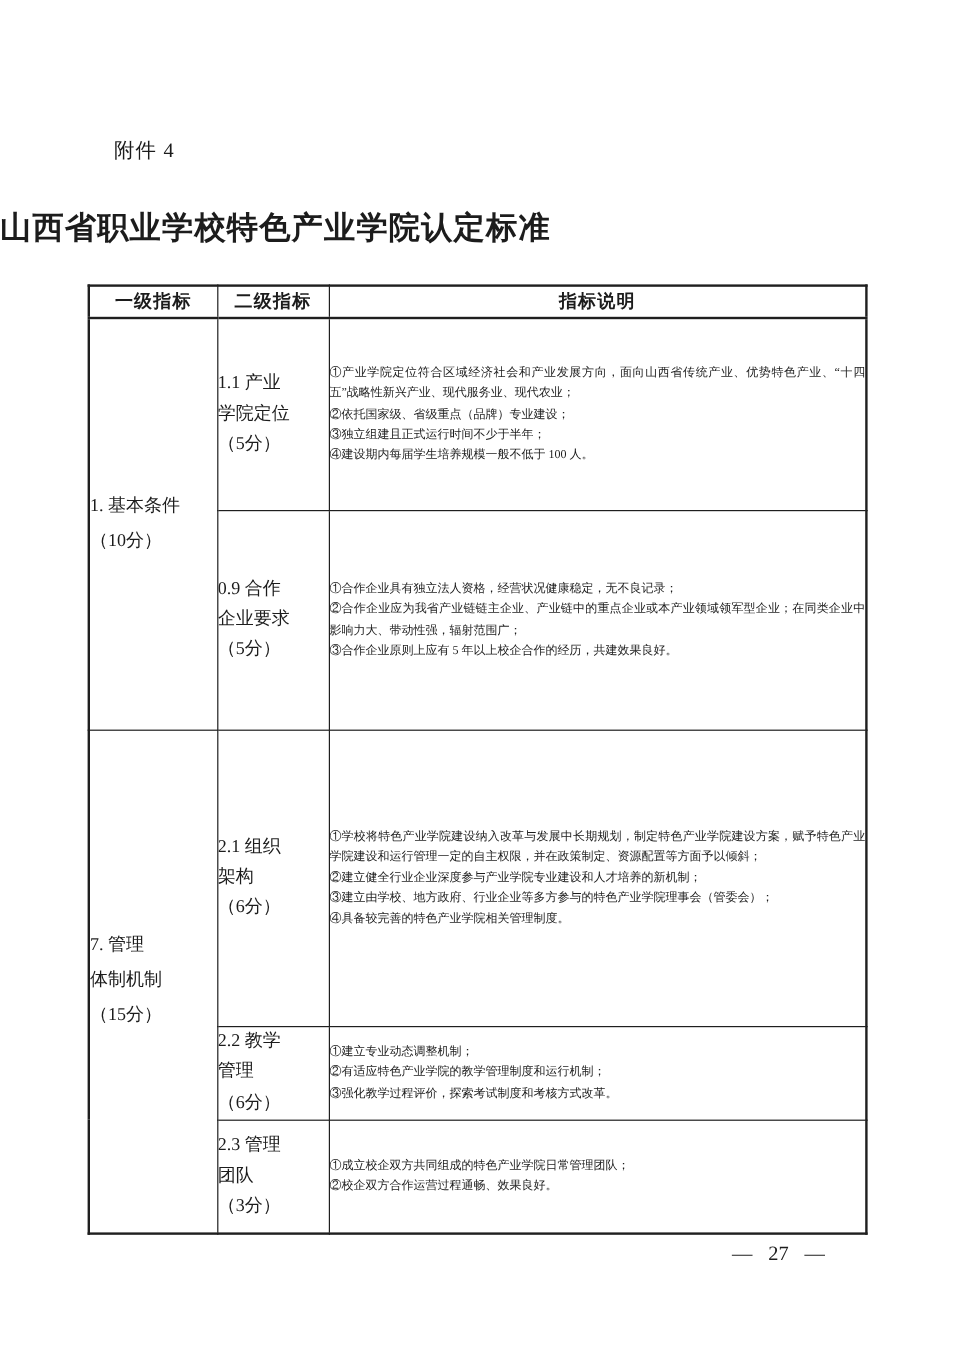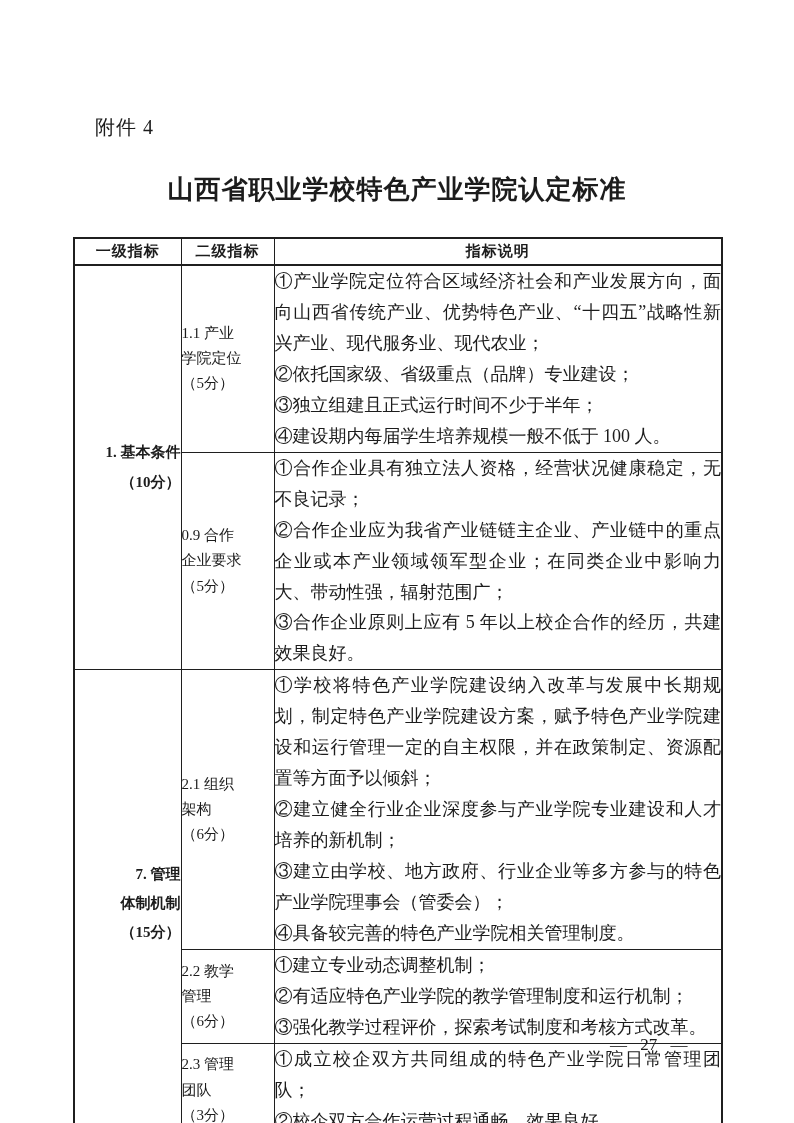--- a/index.html
+++ b/index.html
@@ -12,29 +12,29 @@
     height: 1123px;
     position: relative;
     overflow: hidden;
     font-family: "Liberation Serif", "DejaVu Serif", serif;
     color: #1c1c1c;
   }
   .attachment-label {
     position: absolute;
     left: 95px;
     top: 114px;
-    font-size: 20px;
+    font-size: 17px;
     letter-spacing: 1px;
   }
   .doc-title {
     position: absolute;
     left: 0;
     top: 172px;
     width: 100%;
-    text-align: center;
+    text-align: left;
     font-size: 26px;
     font-weight: bold;
     letter-spacing: 1px;
   }
   table.doc-table {
     position: absolute;
     left: 73px;
     top: 237px;
     width: 648px;
     table-layout: fixed;
@@ -50,43 +50,43 @@
   }
   tr.header-row th {
     height: 25px;
     font-size: 15px;
     font-weight: bold;
     border-bottom: 2px solid #1f1f1f;
     letter-spacing: 1px;
   }
   td.level1-cell {
     font-size: 15px;
-    font-weight: bold;
-    text-align: right;
+    font-weight: normal;
+    text-align: left;
     white-space: pre-line;
     line-height: 1.95;
   }
   td.level2-cell {
     font-size: 15px;
     text-align: left;
     white-space: pre-line;
     line-height: 1.68;
   }
   td.desc-cell {
-    font-size: 18px;
+    font-size: 10px;
     text-align: justify;
     white-space: pre-line;
     line-height: 1.72;
     padding: 2px 8px 2px 10px;
   }
   tr.row-1-1 { height: 160px; }
   tr.row-1-2 { height: 183px; }
   tr.row-2-1 { height: 247px; }
   tr.row-2-2 { height: 78px; }
-  tr.row-2-3 { height: 81px; }
+  tr.row-2-3 { height: 95px; }
   .page-number {
     position: absolute;
     left: 610px;
     top: 1035px;
     font-size: 17px;
     word-spacing: 9px;
     text-align: right;
   }
 </style>
 </head>

